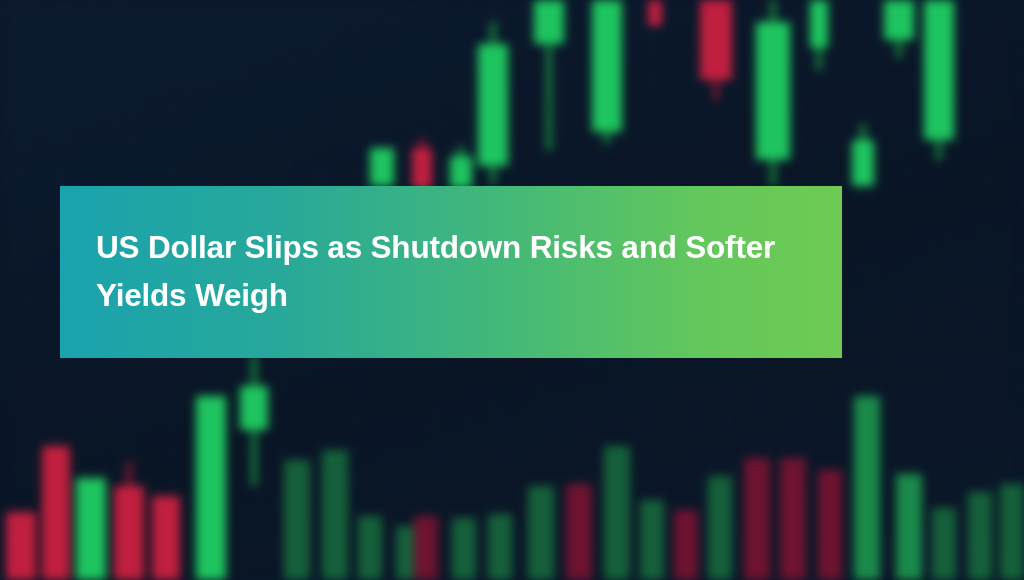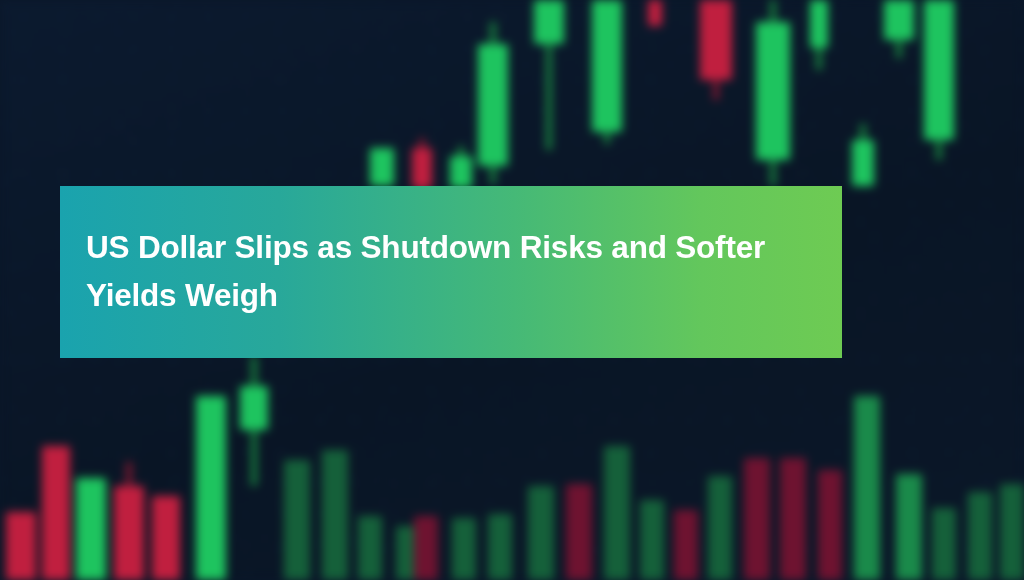--- a/index.html
+++ b/index.html
@@ -57,21 +57,21 @@
     box-sizing: border-box;
     padding: 0 40px 0 22px;
   }
   #headline-text {
     color: #ffffff;
     font-family: "Liberation Sans", sans-serif;
     font-size: 31.5px;
     font-weight: bold;
     line-height: 1.52;
     letter-spacing: -0.2px;
-    margin: 4px;
+    margin: 14px;
     max-width: 735px;
     text-rendering: optimizeLegibility;
   }
 </style>
 </head>
 <body>
 
 <div id="page">
 
   <div id="chart-backdrop">

